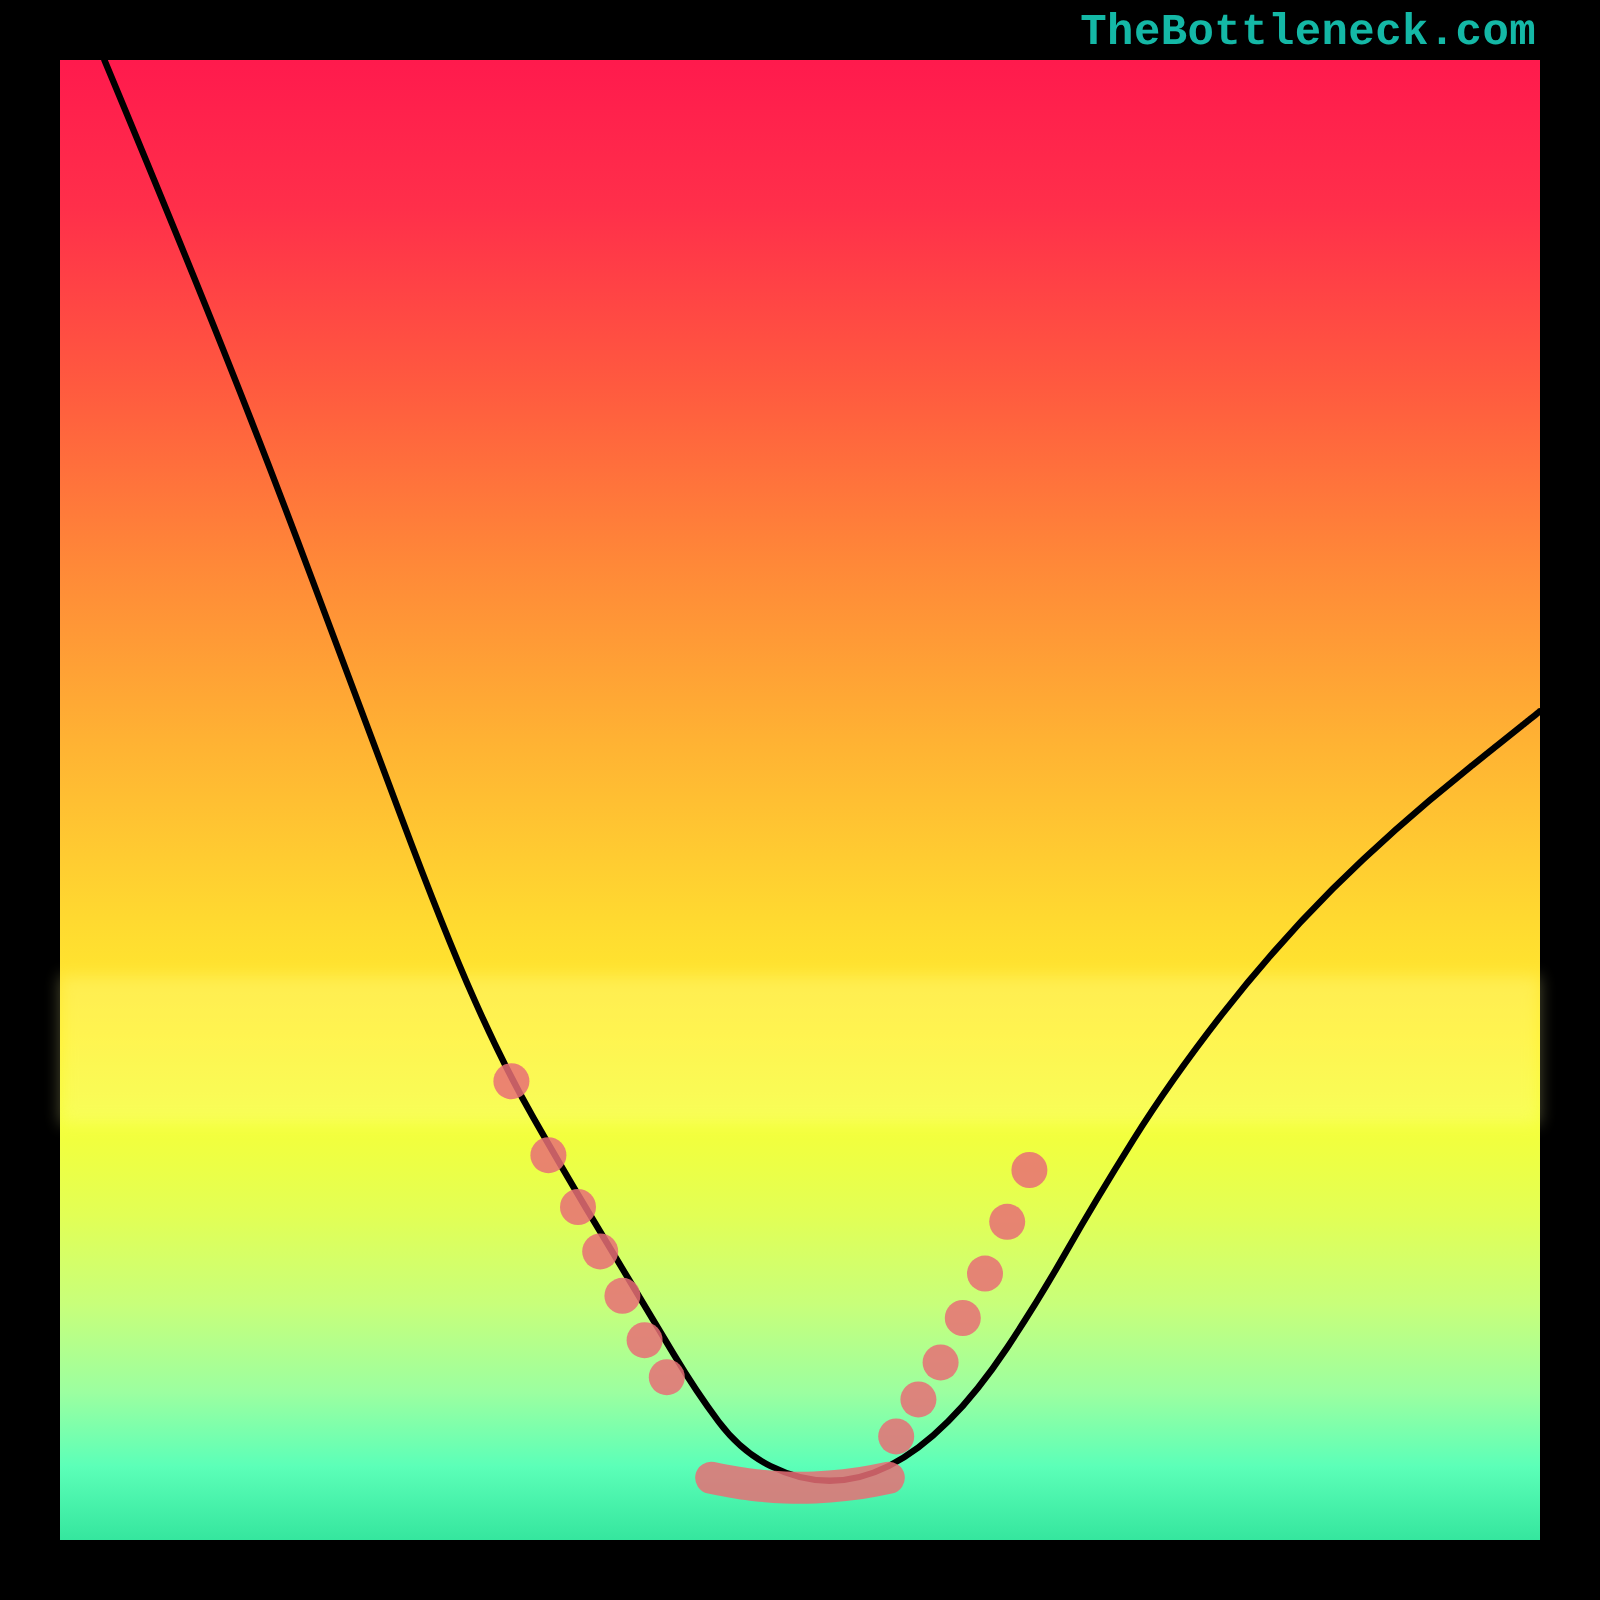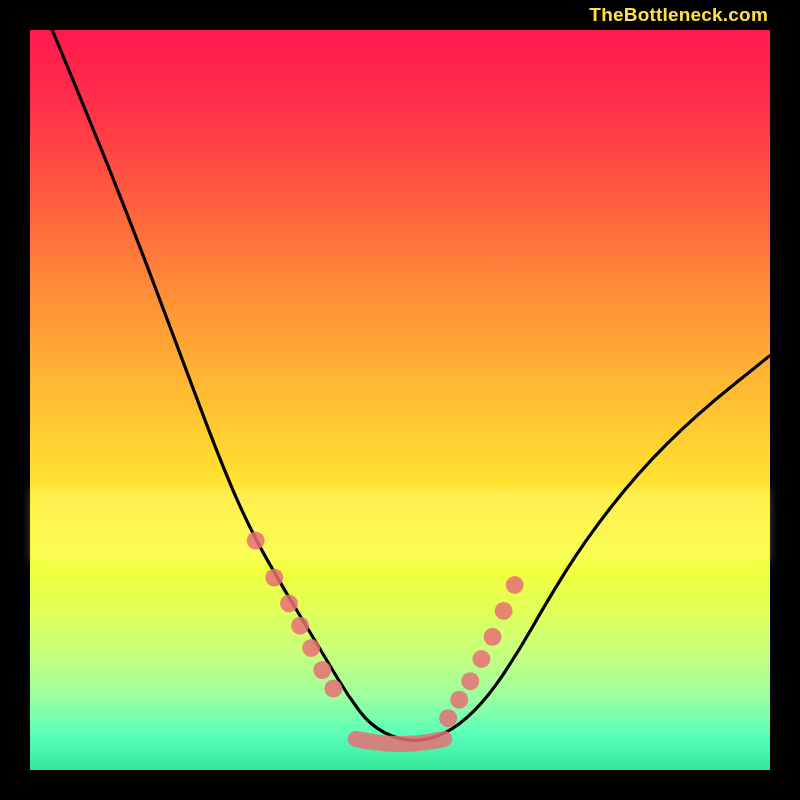--- a/index.html
+++ b/index.html
@@ -26,24 +26,24 @@
       #e2ff55 78%,
       #c8ff7a 84%,
       #9cffa0 90%,
       #5cffb8 95%,
       #35e69e 100%
     );
   }
   .attribution {
     position: absolute;
     top: 4px; right: 32px;
-    font-family: Liberation Sans, sans-serif;
-    font-size: 19px;
+    font-family: Liberation Mono, monospace;
+    font-size: 22px;
     font-weight: bold;
-    color: #fde047;
+    color: #14b8a6;
     letter-spacing: 0.2px;
   }
   svg.curve {
     position: absolute;
     left: 0; top: 0;
     width: 740px; height: 740px;
   }
   .glowband {
     position: absolute;
     left: 0; width: 740px;

